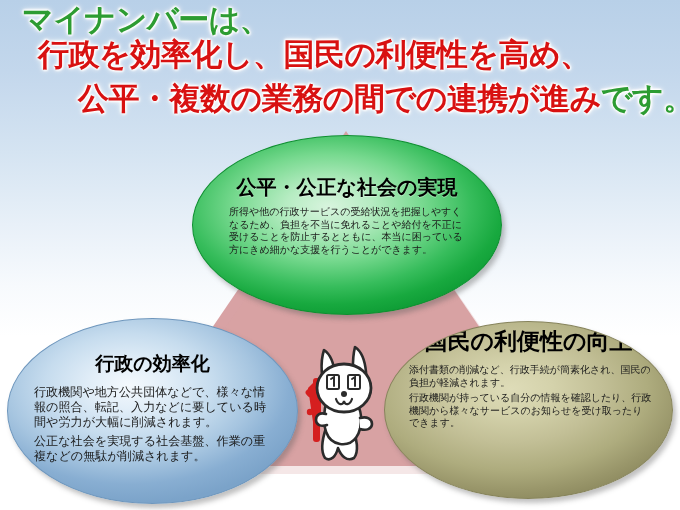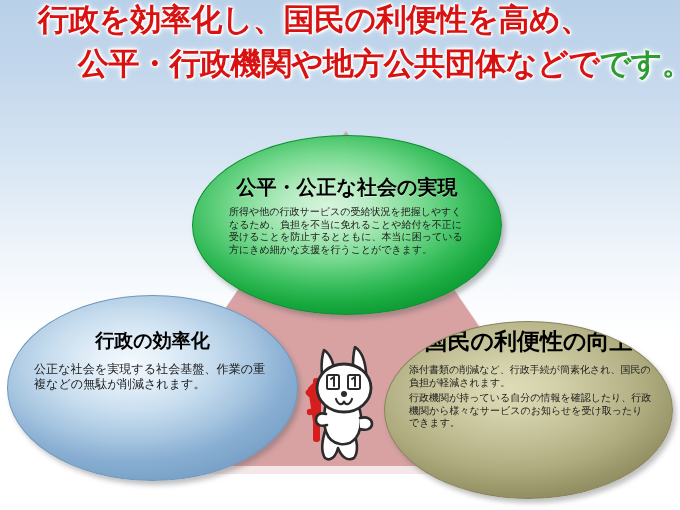--- a/index.html
+++ b/index.html
@@ -102,21 +102,21 @@
     margin-top: 38px;
     text-shadow: 0 1px 0 rgba(255,255,255,0.35);
   }
   #bubble-fairness .bbody {
     font-size: 10px;
     margin: 5px 34px 0 36px;
   }
 
   
   #bubble-efficiency {
-    left: 7px; top: 295px;
+    left: 7px; top: 318px;
     width: 291px; height: 186px;
     z-index: 4;
     background:
       radial-gradient(ellipse 66% 64% at 42% 36%,
         #f4f9fd 0%,
         #e2eef8 20%,
         #c6dcee 44%,
         #a6c5e0 66%,
         #88aed2 84%,
         #7ba3c9 100%);
@@ -171,36 +171,38 @@
 <div id="page">
 
   <div id="triangle-wrap">
     <svg width="680" height="510" viewBox="0 0 680 510">
       <polygon points="346,131 574,466 118,466" fill="#d8a2a4"></polygon>
       <polygon points="352,142 583,474 126,474" fill="#d8a2a4" opacity="0.26"></polygon>
     </svg>
   </div>
 
   <div id="heading">
+    <span class="hline hline-1 c-green">マイナンバーは、</span>
     <span class="hline hline-2 c-red">行政を効率化し、国民の利便性を高め、</span>
     <span class="hline hline-3">
-      <span class="c-red">公平・行政機関や地方公共団体などで</span><span class="c-green">です。</span>
+      <span class="c-red">公平・複数の業務の間での連携が進み</span><span class="c-green">です。</span>
     </span>
   </div>
 
   <div class="bubble" id="bubble-fairness">
     <div class="btitle">公平・公正な社会の実現</div>
     <div class="bbody">
       <p>所得や他の行政サービスの受給状況を把握しやすくなるため、負担を不当に免れることや給付を不正に受けることを防止するとともに、本当に困っている方にきめ細かな支援を行うことができます。</p>
     </div>
   </div>
 
   <div class="bubble" id="bubble-efficiency">
     <div class="btitle">行政の効率化</div>
     <div class="bbody">
+      <p>行政機関や地方公共団体などで、様々な情報の照合、転記、入力などに要している時間や労力が大幅に削減されます。</p>
       <p>公正な社会を実現する社会基盤、作業の重複などの無駄が削減されます。</p>
     </div>
   </div>
 
   <div class="bubble" id="bubble-convenience">
     <div class="btitle">国民の利便性の向上</div>
     <div class="bbody">
       <p>添付書類の削減など、行政手続が簡素化され、国民の負担が軽減されます。</p>
       <p>行政機関が持っている自分の情報を確認したり、行政機関から様々なサービスのお知らせを受け取ったりできます。</p>
     </div>

